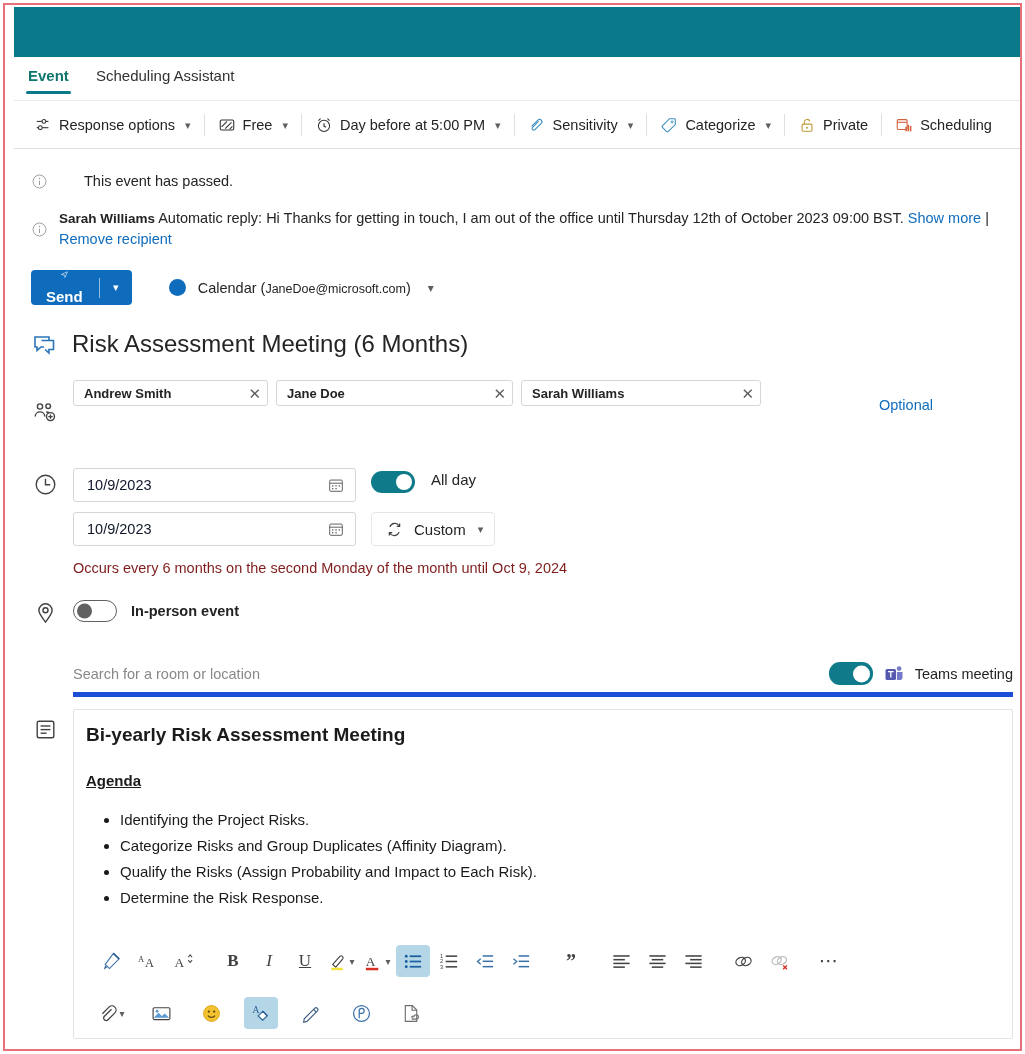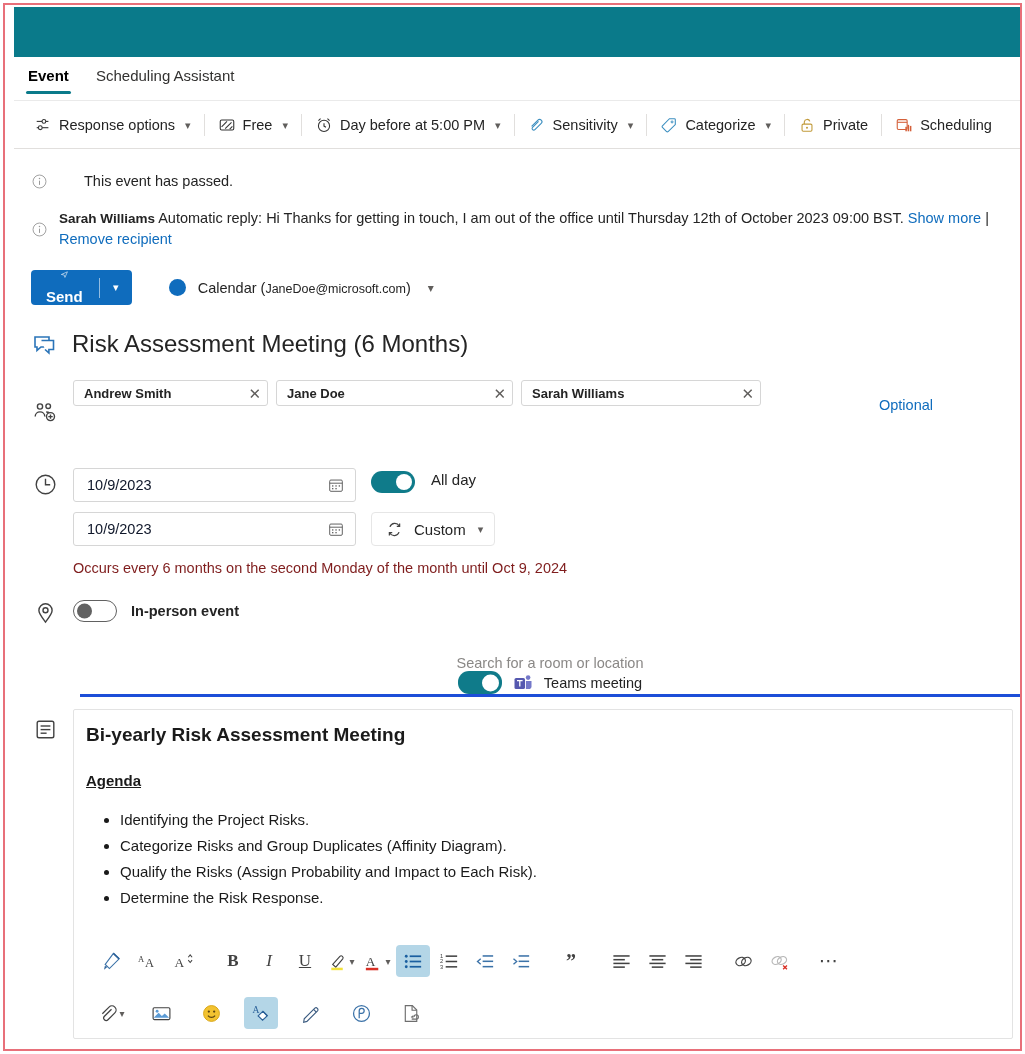--- a/index.html
+++ b/index.html
@@ -36,21 +36,21 @@
     width: 1006px; height: 44px;
     background: #ffffff;
     border-bottom: 1px solid #eaeaea;
   }
   .tab {
     position: absolute; top: 6px;
     font-size: 15px; color: #201f1e;
     padding: 4px 2px 10px 2px;
     cursor: pointer; white-space: nowrap;
   }
-  .tab.active { font-weight: bold; color: #000000; }
+  .tab.active { font-weight: bold; color: #0f766e; }
   .tab.active::after {
     content: ""; position: absolute;
     left: 0; right: 0; bottom: 0; height: 3px;
     background: #0a7a8a; border-radius: 2px;
   }
   #tab-event { left: 12px; }
   #tab-sched { left: 80px; color: #323130; }
 
   
   .cmdbar {
@@ -160,23 +160,23 @@
 
   #recur-text { position: absolute; left: 68px; top: 555px; font-size: 14.5px; color: #7f1d1d; cursor: pointer; white-space: nowrap; }
 
   #inperson-row { position: absolute; left: 68px; top: 595px; display: flex; align-items: center; gap: 14px; }
   #inperson-toggle { width: 44px; height: 22px; }
   #inperson-toggle .knob { width: 15px; height: 15px; left: 3px; }
   #inperson-row .toglabel { font-weight: bold; font-size: 14.5px; }
 
   
   #loc-row {
-    position: absolute; left: 75px; top: 650px; width: 940px; height: 42px;
-    border-bottom: 3px solid #1d4ed8;
-    display: flex; align-items: center; justify-content: space-between; flex-direction: column;
+    position: absolute; left: 68px; top: 650px; width: 940px; height: 42px;
+    border-bottom: 5px solid #1d4ed8;
+    display: flex; align-items: center; justify-content: space-between;
   }
   #loc-placeholder { font-size: 14.5px; color: #8a8886; cursor: text; }
   #teams-group { display: flex; align-items: center; gap: 11px; }
   #teams-toggle { width: 44px; height: 23px; }
   #teams-toggle .knob { width: 17px; height: 17px; right: 3px; }
   #teams-label { font-size: 14.5px; color: #242424; }
 
   
   #editor {
     position: absolute; left: 68px; top: 704px;

